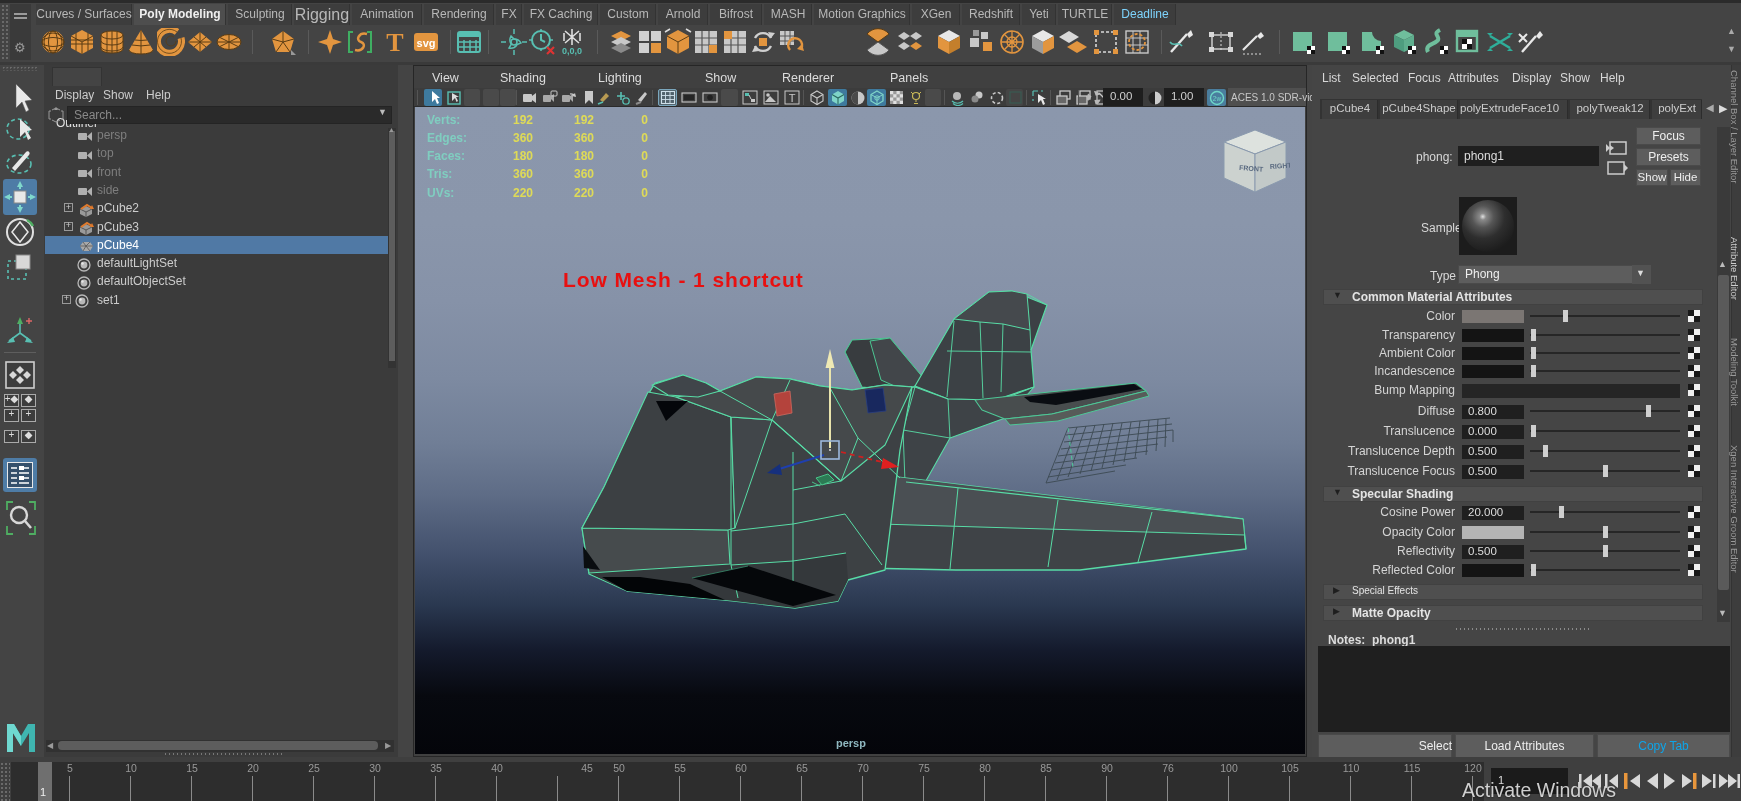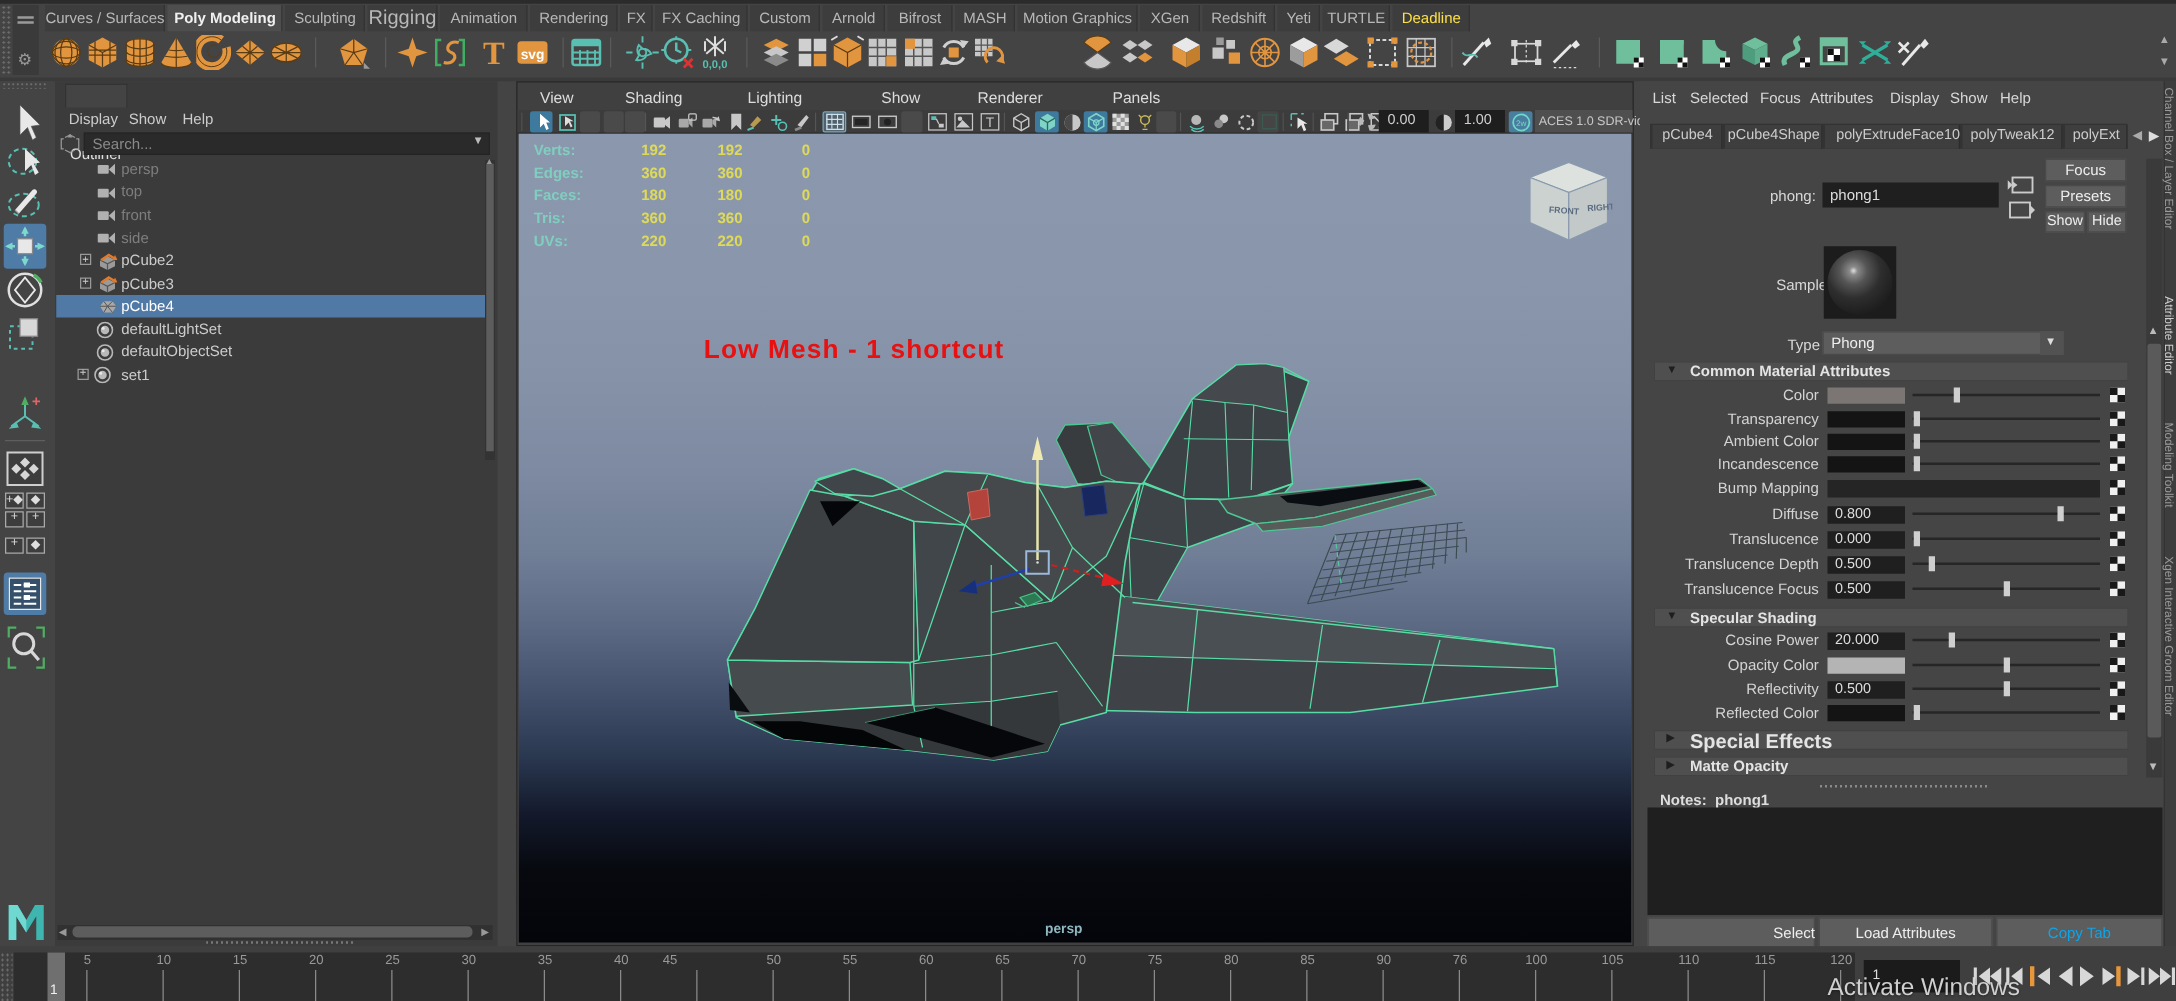--- a/index.html
+++ b/index.html
@@ -43,21 +43,21 @@
 <div class="t" style="left:814px;top:4px;width:96px;text-align:center;font-size:12px;font-weight:normal;color:#b8b8b8;line-height:21px;">Motion Graphics</div>
 <div style="position:absolute;left:912px;top:4px;width:48px;height:21px;background:#3d3d3d;border-right:1px solid #333;color:#b8b8b8;font-size:12px;font-weight:normal;text-align:center;line-height:21px;"></div>
 <div class="t" style="left:912px;top:4px;width:48px;text-align:center;font-size:12px;font-weight:normal;color:#b8b8b8;line-height:21px;">XGen</div>
 <div style="position:absolute;left:962px;top:4px;width:58px;height:21px;background:#3d3d3d;border-right:1px solid #333;color:#b8b8b8;font-size:12px;font-weight:normal;text-align:center;line-height:21px;"></div>
 <div class="t" style="left:962px;top:4px;width:58px;text-align:center;font-size:12px;font-weight:normal;color:#b8b8b8;line-height:21px;">Redshift</div>
 <div style="position:absolute;left:1022px;top:4px;width:34px;height:21px;background:#3d3d3d;border-right:1px solid #333;color:#b8b8b8;font-size:12px;font-weight:normal;text-align:center;line-height:21px;"></div>
 <div class="t" style="left:1022px;top:4px;width:34px;text-align:center;font-size:12px;font-weight:normal;color:#b8b8b8;line-height:21px;">Yeti</div>
 <div style="position:absolute;left:1058px;top:4px;width:54px;height:21px;background:#3d3d3d;border-right:1px solid #333;color:#b8b8b8;font-size:12px;font-weight:normal;text-align:center;line-height:21px;"></div>
 <div class="t" style="left:1058px;top:4px;width:54px;text-align:center;font-size:12px;font-weight:normal;color:#b8b8b8;line-height:21px;">TURTLE</div>
 <div style="position:absolute;left:1114px;top:4px;width:62px;height:21px;background:#3d3d3d;border-right:1px solid #333;color:#b8b8b8;font-size:12px;font-weight:normal;text-align:center;line-height:21px;"></div>
-<div class="t" style="left:1114px;top:4px;width:62px;text-align:center;font-size:12px;font-weight:normal;color:#fde047;line-height:21px;">Deadline</div>
+<div class="t" style="left:1114px;top:4px;width:62px;text-align:center;font-size:12px;font-weight:normal;color:#7dd3fc;line-height:21px;">Deadline</div>
 <div class="t" style="left:1727px;top:26px;font-size:9px;color:#aaa;">▲</div>
 <div class="t" style="left:1727px;top:44px;font-size:9px;color:#aaa;">▼</div>
 <svg style="position:absolute;left:39px;top:28px" width="28" height="28" viewBox="0 0 28 28">
     <circle cx="14" cy="14" r="11" fill="#E2953F"></circle>
     <ellipse cx="14" cy="14" rx="11" ry="4.5" stroke="#5a3c14" stroke-width="1" fill="none"></ellipse>
     <ellipse cx="14" cy="14" rx="11" ry="9" stroke="#5a3c14" stroke-width="1" fill="none"></ellipse>
     <ellipse cx="14" cy="14" rx="4.5" ry="11" stroke="#5a3c14" stroke-width="1" fill="none"></ellipse>
     <ellipse cx="14" cy="14" rx="9" ry="11" stroke="#5a3c14" stroke-width="1" fill="none"></ellipse>
   </svg>
 <svg style="position:absolute;left:68px;top:28px" width="28" height="28" viewBox="0 0 28 28">
@@ -722,21 +722,21 @@
 <div class="t" style="left:1448px;top:71px;font-size:12px;color:#d8d8d8;">Attributes</div>
 <div class="t" style="left:1512px;top:71px;font-size:12px;color:#d8d8d8;">Display</div>
 <div class="t" style="left:1560px;top:71px;font-size:12px;color:#d8d8d8;">Show</div>
 <div class="t" style="left:1600px;top:71px;font-size:12px;color:#d8d8d8;">Help</div>
 <div style="position:absolute;left:1320px;top:99px;width:382px;height:20px;background:#333333;"></div>
 <div style="position:absolute;left:1322px;top:100px;width:56px;height:19px;background:#3e3e3e;border-right:1px solid #2c2c2c;"></div>
 <div class="t" style="left:1322px;top:102px;width:56px;text-align:center;font-size:11.5px;color:#cccccc;overflow:hidden;">pCube4</div>
 <div style="position:absolute;left:1380px;top:100px;width:78px;height:19px;background:#3e3e3e;border-right:1px solid #2c2c2c;"></div>
 <div class="t" style="left:1380px;top:102px;width:78px;text-align:center;font-size:11.5px;color:#cccccc;overflow:hidden;">pCube4Shape</div>
 <div style="position:absolute;left:1460px;top:100px;width:108px;height:19px;background:#3e3e3e;border-right:1px solid #2c2c2c;"></div>
-<div class="t" style="left:1460px;top:102px;width:108px;text-align:right;font-size:11.5px;color:#cccccc;overflow:hidden;">polyExtrudeFace10</div>
+<div class="t" style="left:1460px;top:102px;width:108px;text-align:left;font-size:11.5px;color:#cccccc;overflow:hidden;">polyExtrudeFace10</div>
 <div style="position:absolute;left:1570px;top:100px;width:80px;height:19px;background:#3e3e3e;border-right:1px solid #2c2c2c;"></div>
 <div class="t" style="left:1570px;top:102px;width:80px;text-align:center;font-size:11.5px;color:#cccccc;overflow:hidden;">polyTweak12</div>
 <div style="position:absolute;left:1652px;top:100px;width:50px;height:19px;background:#3e3e3e;border-right:1px solid #2c2c2c;"></div>
 <div class="t" style="left:1652px;top:102px;width:50px;text-align:center;font-size:11.5px;color:#cccccc;overflow:hidden;">polyExt</div>
 <div class="t" style="left:1706px;top:102px;font-size:10px;color:#aaa;">◀</div>
 <div class="t" style="left:1719px;top:102px;font-size:11px;color:#ddd;">▶</div>
 <div style="position:absolute;left:1636px;top:127px;width:65px;height:18px;background:#5d5d5d;border:1px solid #4a4a4a;"></div>
 <div class="t" style="left:1636px;top:127px;width:65px;height:18px;text-align:center;font-size:12px;color:#eeeeee;line-height:18px;">Focus</div>
 <div style="position:absolute;left:1636px;top:148px;width:65px;height:18px;background:#5d5d5d;border:1px solid #4a4a4a;"></div>
 <div class="t" style="left:1636px;top:148px;width:65px;height:18px;text-align:center;font-size:12px;color:#eeeeee;line-height:18px;">Presets</div>
@@ -897,21 +897,21 @@
 <div style="position:absolute;left:1462px;top:564px;width:62px;height:13px;background:#141414;"></div>
 <div style="position:absolute;left:1530px;top:569px;width:150px;height:2px;background:#262626;"></div>
 <div style="position:absolute;left:1531px;top:564px;width:5px;height:12px;background:#cfcfcf;"></div>
 <svg style="position:absolute;left:1688px;top:564px" width="12" height="12">
     <rect width="12" height="12" fill="#f0f0f0"></rect>
     <rect width="6" height="6" fill="#181818"></rect>
     <rect x="6" y="6" width="6" height="6" fill="#181818"></rect>
   </svg>
 <div style="position:absolute;left:1323px;top:584px;width:380px;height:16px;background:#4f4f4f;border:1px solid #414141;"></div>
 <div class="t" style="left:1333px;top:585px;font-size:9px;color:#1e1e1e;">▶</div>
-<div class="t" style="left:1352px;top:585px;font-size:16px;font-weight:bold;color:#e4e4e4;">Special Effects</div>
+<div class="t" style="left:1352px;top:585px;font-size:10px;font-weight:normal;color:#e4e4e4;">Special Effects</div>
 <div style="position:absolute;left:1323px;top:605px;width:380px;height:16px;background:#4f4f4f;border:1px solid #414141;"></div>
 <div class="t" style="left:1333px;top:606px;font-size:9px;color:#1e1e1e;">▶</div>
 <div class="t" style="left:1352px;top:606px;font-size:12px;font-weight:bold;color:#e4e4e4;">Matte Opacity</div>
 <div style="position:absolute;left:1717px;top:127px;width:13px;height:495px;background:#3a3a3a;"></div>
 <div style="position:absolute;left:1718px;top:275px;width:11px;height:315px;background:#5a5a5a;border-radius:2px;"></div>
 <div class="t" style="left:1718px;top:259px;font-size:9px;color:#bbb;">▲</div>
 <div class="t" style="left:1718px;top:608px;font-size:9px;color:#bbb;">▼</div>
 <div style="position:absolute;left:1456px;top:628px;width:134px;height:2px;background:repeating-linear-gradient(90deg,#8a8a8a 0 1.5px,transparent 1.5px 4px);"></div>
 <div class="t" style="left:1328px;top:633px;font-size:12px;font-weight:bold;color:#dddddd;">Notes:&nbsp;&nbsp;phong1</div>
 <div style="position:absolute;left:1318px;top:646px;width:412px;height:86px;background:#1f1f1f;"></div>
@@ -948,21 +948,21 @@
 <div class="t" style="left:242.0px;top:762px;width:22px;text-align:center;font-size:10.5px;color:#999;">20</div>
 <div style="position:absolute;left:252.0px;top:776px;width:1px;height:25px;background:#8a8a8a;"></div>
 <div class="t" style="left:303.0px;top:762px;width:22px;text-align:center;font-size:10.5px;color:#999;">25</div>
 <div style="position:absolute;left:313.0px;top:776px;width:1px;height:25px;background:#8a8a8a;"></div>
 <div class="t" style="left:364.0px;top:762px;width:22px;text-align:center;font-size:10.5px;color:#999;">30</div>
 <div style="position:absolute;left:374.0px;top:776px;width:1px;height:25px;background:#8a8a8a;"></div>
 <div class="t" style="left:425.0px;top:762px;width:22px;text-align:center;font-size:10.5px;color:#999;">35</div>
 <div style="position:absolute;left:435.0px;top:776px;width:1px;height:25px;background:#8a8a8a;"></div>
 <div class="t" style="left:486.0px;top:762px;width:22px;text-align:center;font-size:10.5px;color:#999;">40</div>
 <div style="position:absolute;left:496.0px;top:776px;width:1px;height:25px;background:#8a8a8a;"></div>
-<div class="t" style="left:525px;top:762px;width:22px;text-align:center;font-size:10.5px;color:#999;">45</div>
+<div class="t" style="left:576px;top:762px;width:22px;text-align:center;font-size:10.5px;color:#999;">45</div>
 <div style="position:absolute;left:557.0px;top:776px;width:1px;height:25px;background:#8a8a8a;"></div>
 <div class="t" style="left:608.0px;top:762px;width:22px;text-align:center;font-size:10.5px;color:#999;">50</div>
 <div style="position:absolute;left:618.0px;top:776px;width:1px;height:25px;background:#8a8a8a;"></div>
 <div class="t" style="left:669.0px;top:762px;width:22px;text-align:center;font-size:10.5px;color:#999;">55</div>
 <div style="position:absolute;left:679.0px;top:776px;width:1px;height:25px;background:#8a8a8a;"></div>
 <div class="t" style="left:730.0px;top:762px;width:22px;text-align:center;font-size:10.5px;color:#999;">60</div>
 <div style="position:absolute;left:740.0px;top:776px;width:1px;height:25px;background:#8a8a8a;"></div>
 <div class="t" style="left:791.0px;top:762px;width:22px;text-align:center;font-size:10.5px;color:#999;">65</div>
 <div style="position:absolute;left:801.0px;top:776px;width:1px;height:25px;background:#8a8a8a;"></div>
 <div class="t" style="left:852.0px;top:762px;width:22px;text-align:center;font-size:10.5px;color:#999;">70</div>

